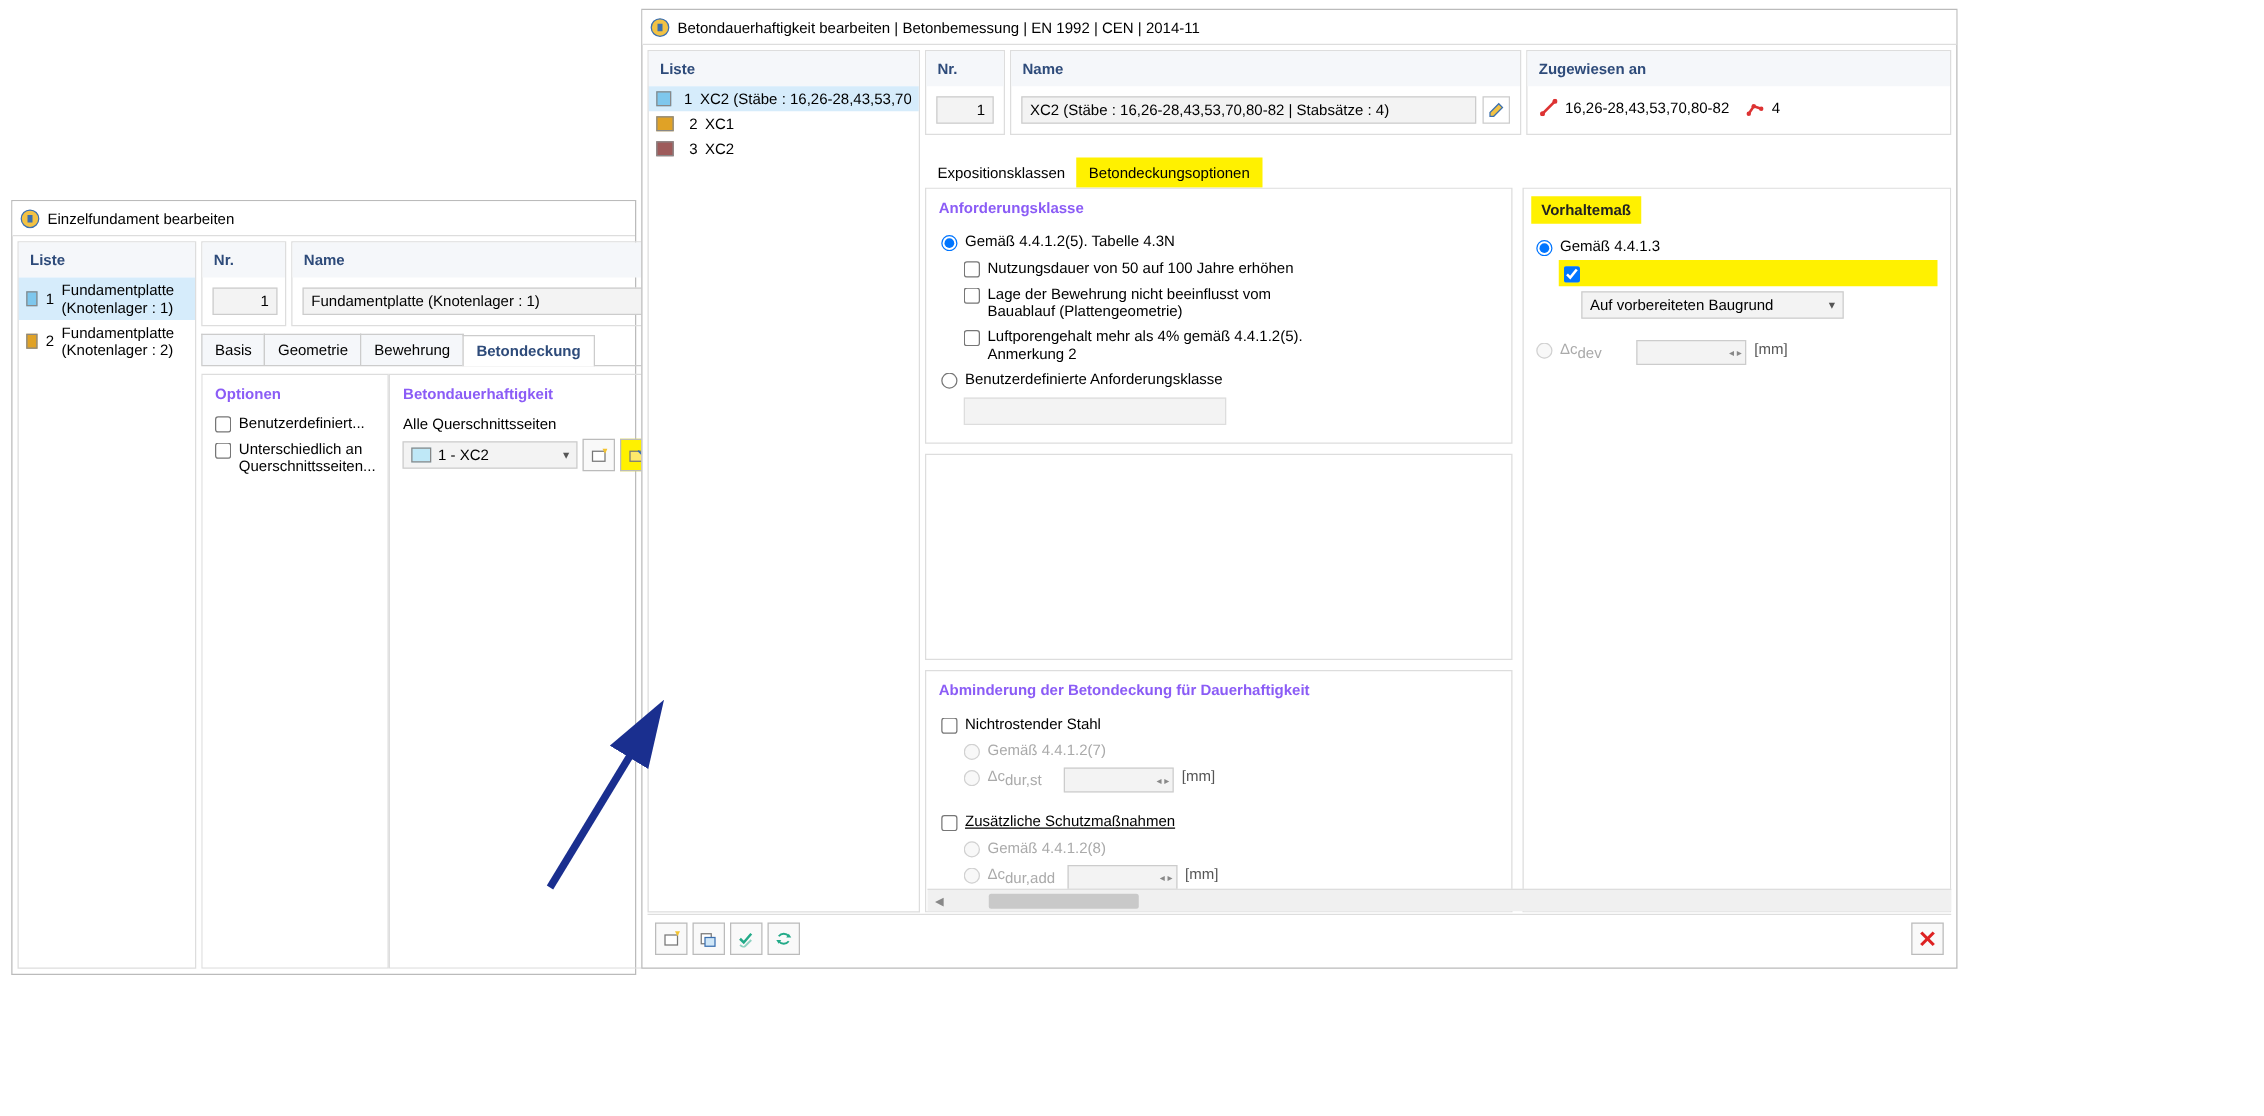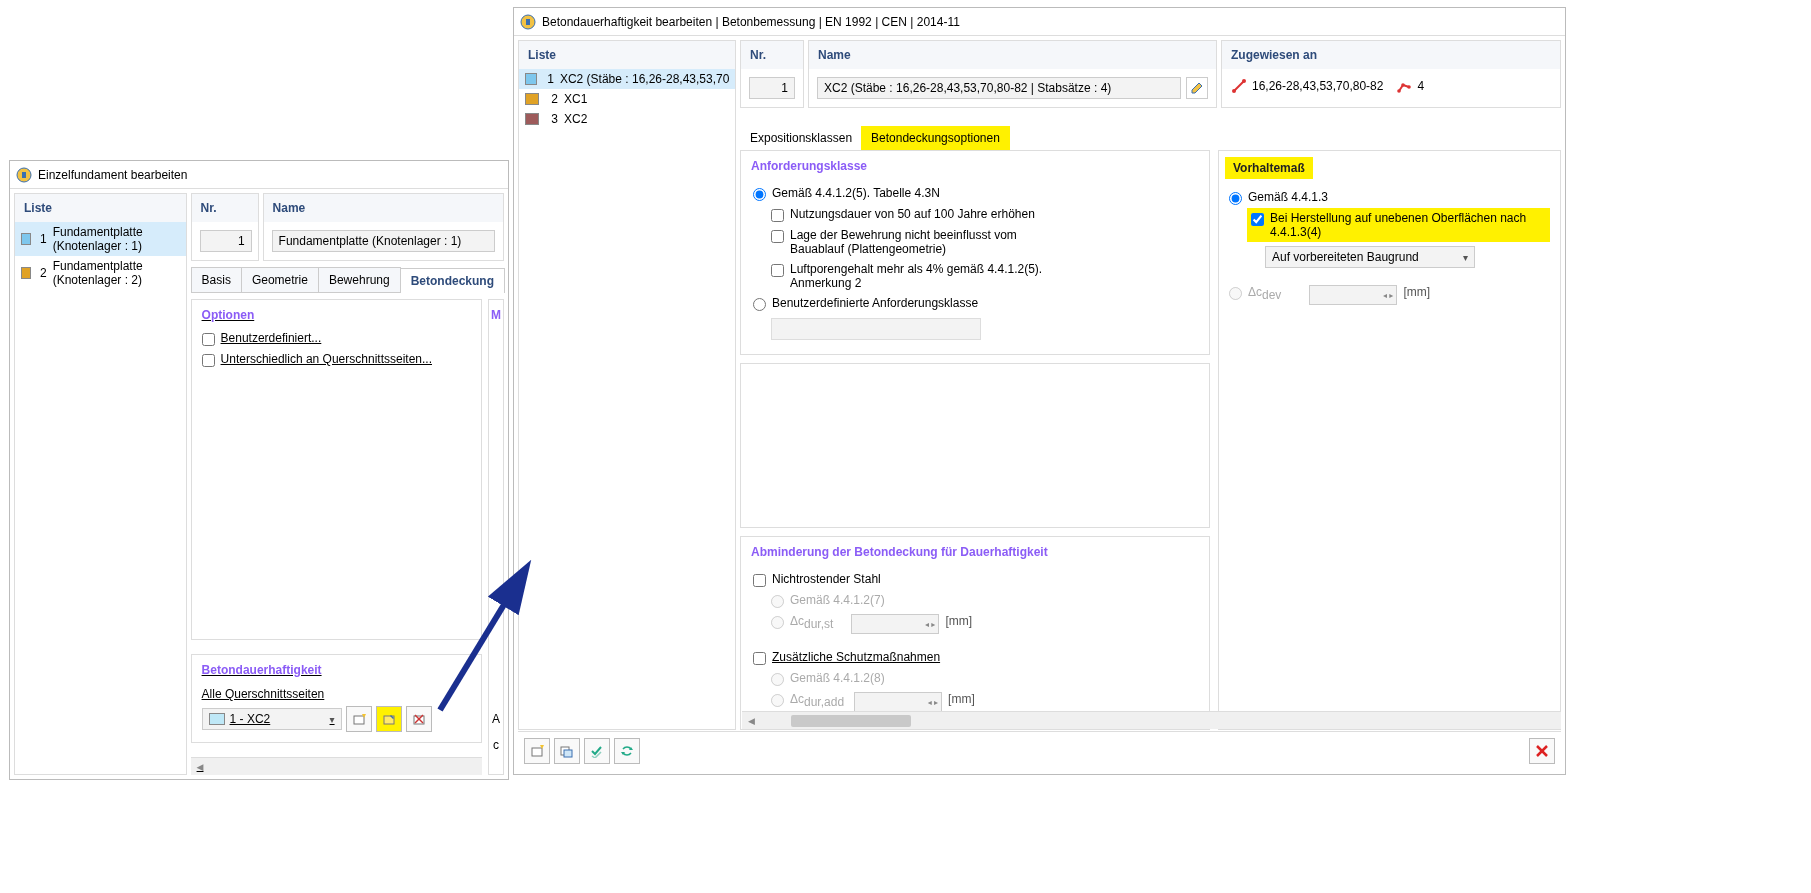--- a/index.html
+++ b/index.html
@@ -83,21 +83,21 @@
       </div>
 
       <div class="tabs" style="margin-top:6px;">
         <div class="tab">Basis</div>
         <div class="tab">Geometrie</div>
         <div class="tab">Bewehrung</div>
         <div class="tab active">Betondeckung</div>
       </div>
 
       <div style="flex:1; display:flex; gap:6px; padding-top:6px; overflow:hidden;">
-        <div style="flex:1; display:flex; flex-direction:column; gap:14px;text-decoration:underline;">
+        <div style="flex:1; display:flex; gap:0;">
 
           <div style="border:1px solid #ddd; flex:1;">
             <div class="group-title">Optionen</div>
             <div style="padding:0 10px;">
               <div class="check-row">
                   <input type="checkbox" style="">
                   <span>Benutzerdefiniert...</span>
                 </div>
               <div class="check-row">
                   <input type="checkbox" style="">
@@ -306,21 +306,20 @@
 
         <div style="width:343px; border:1px solid #ddd;">
           <div class="group-title highlight-yellow" style="display:inline-block; padding:4px 8px; margin:6px 0 4px 6px; color:#222;">Vorhaltemaß</div>
           <div style="padding:4px 10px;">
             <div class="radio-row">
                 <input type="radio" checked="" style="">
                 <span>Gemäß 4.4.1.3</span>
               </div>
             <div class="check-row indent1 highlight-yellow" style="padding:3px 4px;">
                 <input type="checkbox" checked="" style="">
-                <span>Bei Herstellung auf unebenen Oberflächen nach 4.4.1.3(4)</span>
               </div>
             <div class="indent2" style="margin-top:4px;">
               <div class="dropdown" style="width:210px;">
                 <span>Auf vorbereiteten Baugrund</span>
                 <span class="chev">▾</span>
               </div>
             </div>
             <div class="radio-row disabled" style="margin-top:14px;">
               <input type="radio" disabled="" style="">
               <span><span>Δc</span><sub>dev</sub></span>

